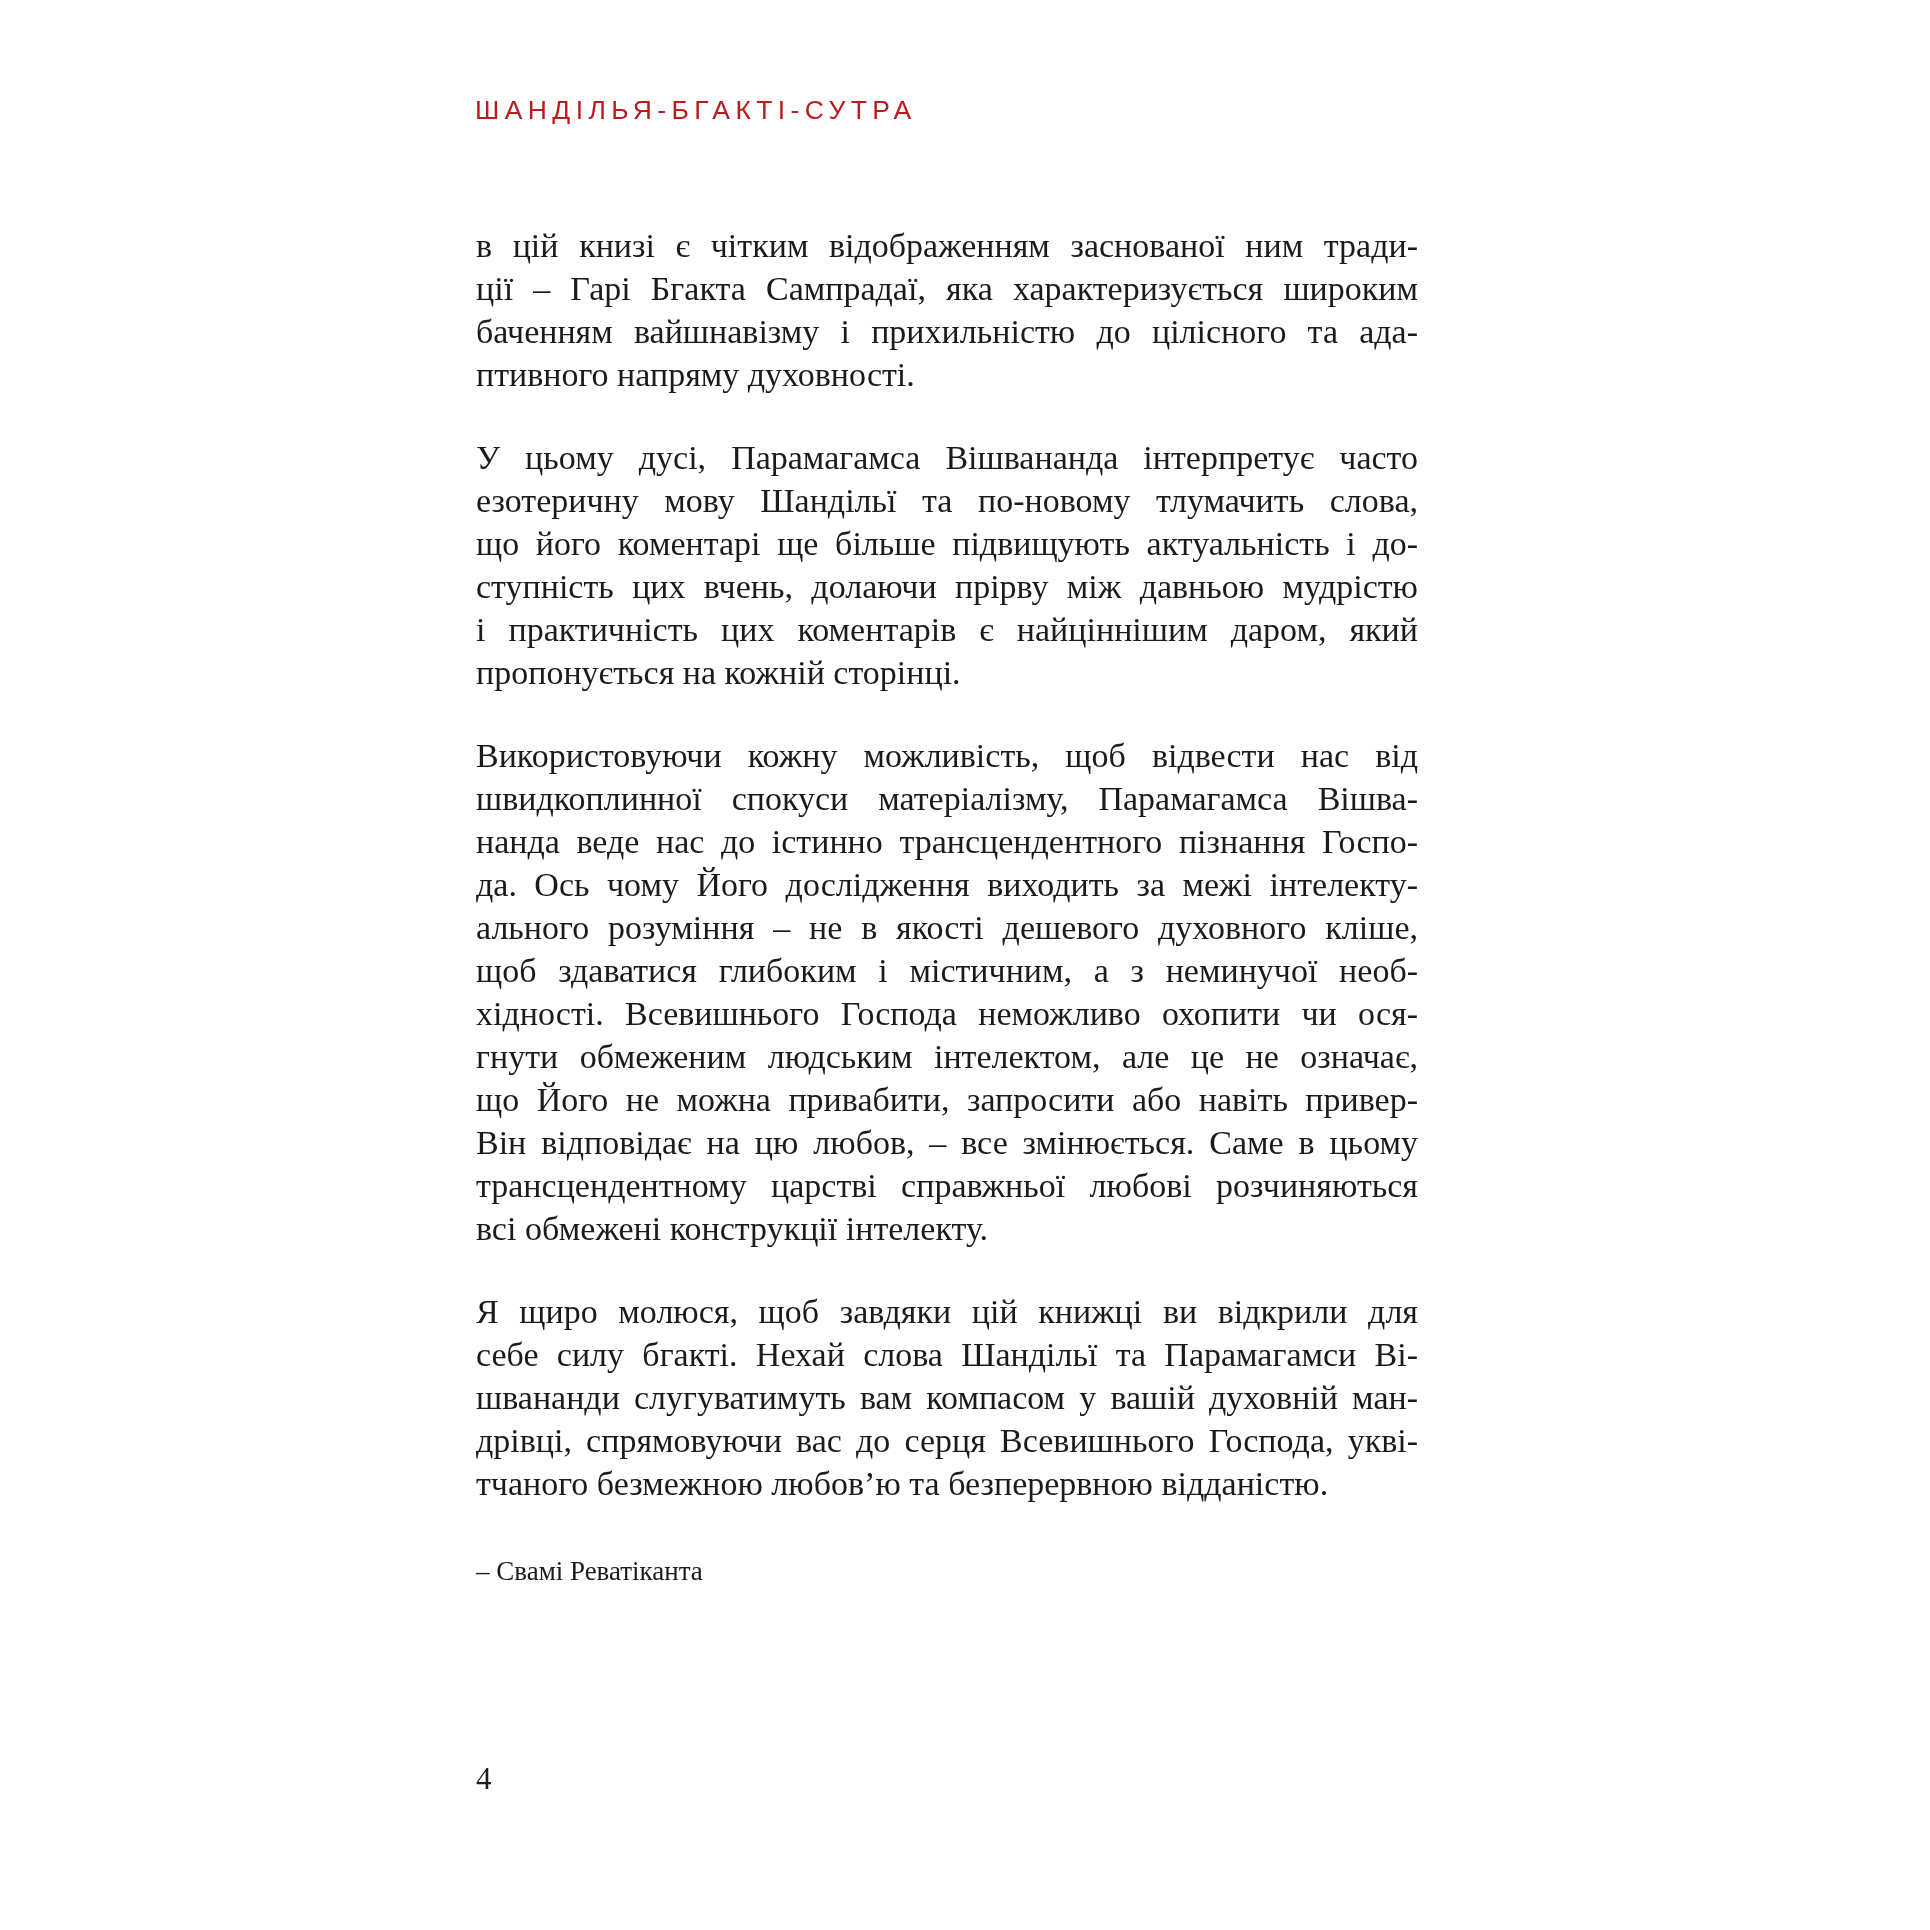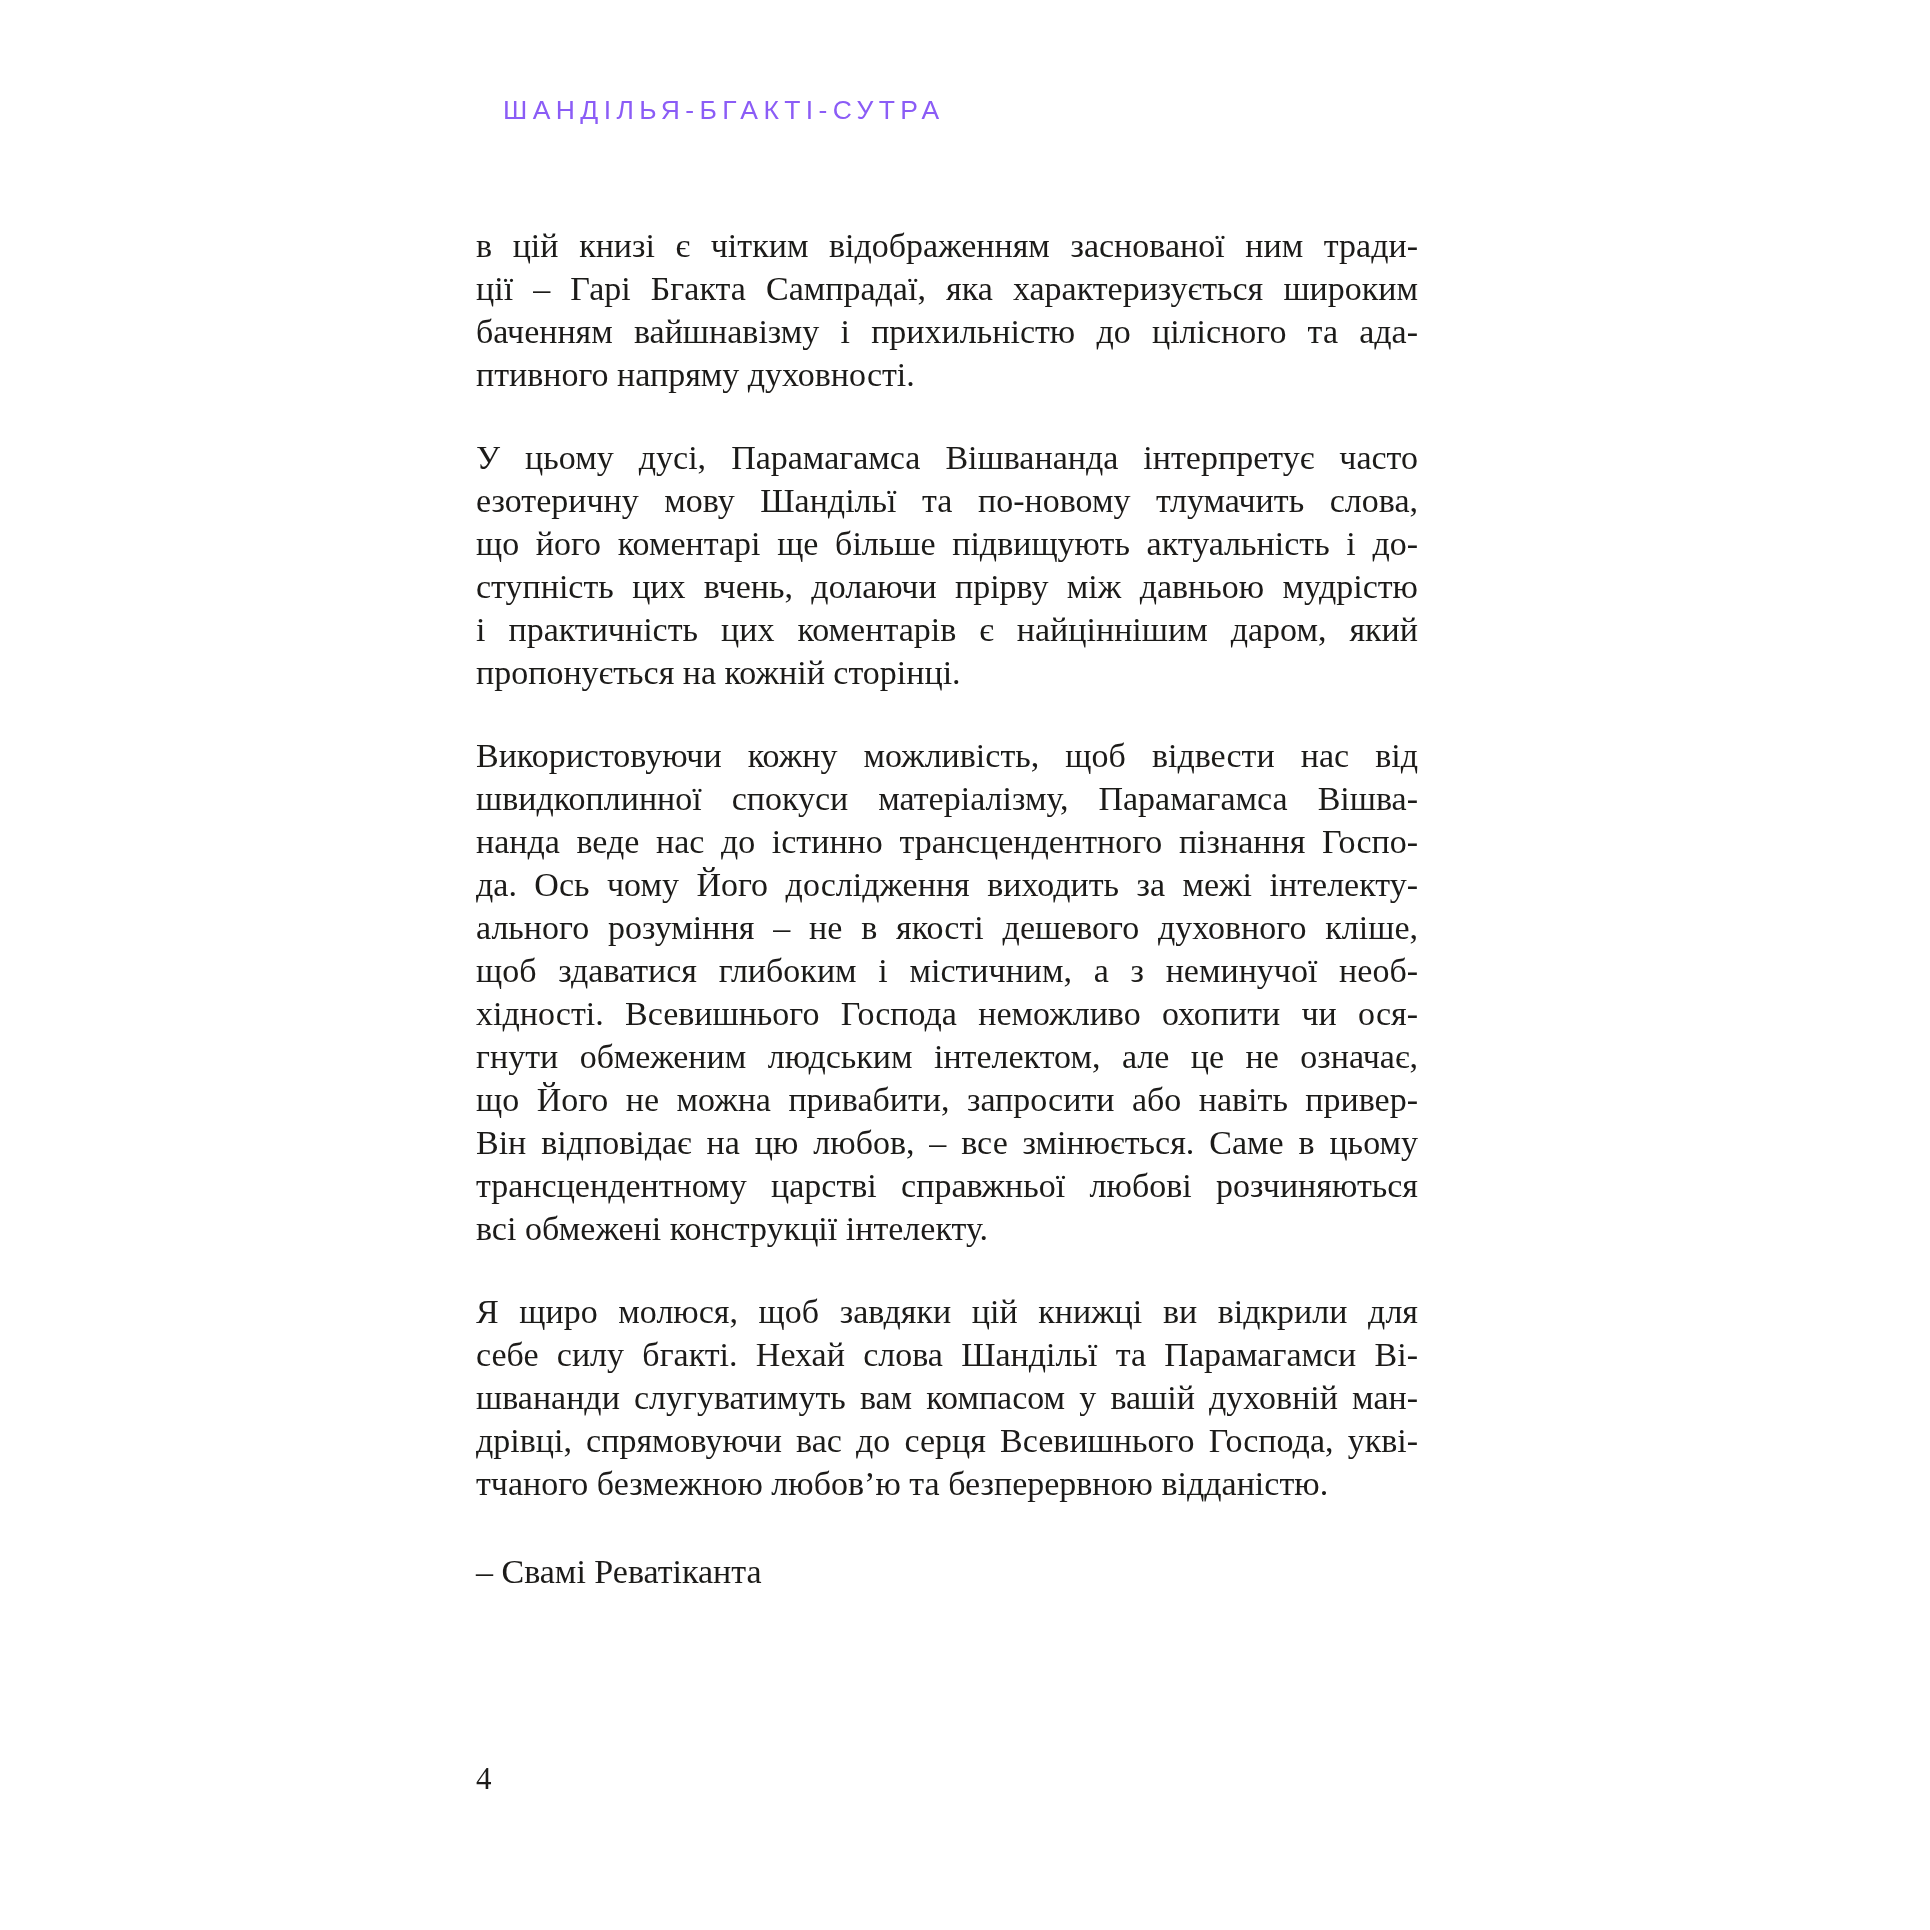--- a/index.html
+++ b/index.html
@@ -11,27 +11,27 @@
     position: relative;
     width: 1930px;
     height: 1930px;
     background: #ffffff;
     overflow: hidden;
     font-family: "Liberation Serif", "DejaVu Serif", serif;
     color: #1c1b19;
   }
   .running-head {
     position: absolute;
-    left: 503px;
+    left: 475px;
     top: 95px;
     font-family: "Liberation Sans", "DejaVu Sans", sans-serif;
     font-size: 26.5px;
     font-weight: 400;
     letter-spacing: 5.4px;
-    color: #8b5cf6;
+    color: #b91c1c;
     white-space: nowrap;
   }
   .body-text {
     position: absolute;
     left: 476px;
     top: 212px;
     width: 942px;
     font-size: 34px;
     line-height: 43px;
   }
@@ -42,21 +42,21 @@
     text-align: justify;
     text-align-last: justify;
     white-space: normal;
   }
   .line.last {
     text-align: left;
     text-align-last: left;
   }
   .signature {
     margin-top: 45px;
-    font-size: 34px;
+    font-size: 27px;
     line-height: 43px;
     text-align: left;
   }
   .page-number {
     position: absolute;
     left: 476px;
     top: 1761px;
     font-size: 31px;
     color: #1c1b19;
   }

